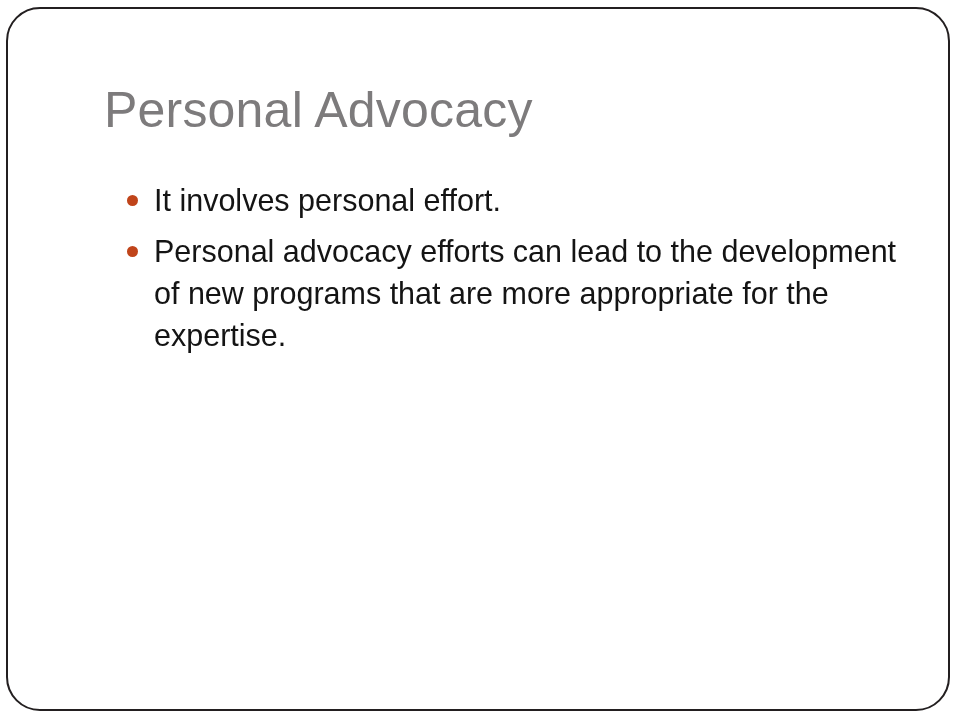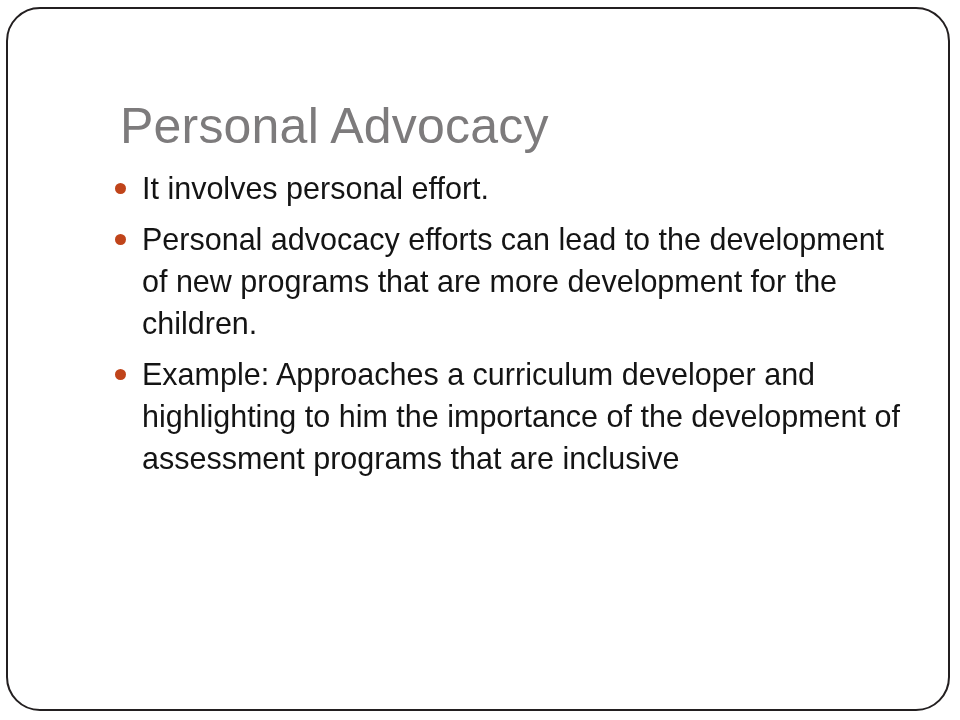--- a/index.html
+++ b/index.html
@@ -29,30 +29,30 @@
   #slide-title {
     position: absolute;
     left: 96px;
     top: 72px;
     font-size: 50px;
     line-height: 58px;
     color: #7d7b7c;
     letter-spacing: 0.2px;
     white-space: nowrap;
     font-weight: normal;
-    margin: 16px;
+    margin: 0;
   }
 
   #bullet-list {
     position: absolute;
     left: 96px;
     top: 158px;
     width: 800px;
     list-style: none;
-    margin: 0;
+    margin: 12px;
     padding: 0;
   }
 
   .bullet-item {
     position: relative;
     padding-left: 38px;
     margin-bottom: 9px;
     color: #141414;
     font-size: 30.5px;
     line-height: 42px;
@@ -82,23 +82,19 @@
   <ul id="bullet-list">
 
     <li class="bullet-item">
       <span class="bullet-marker"></span>
       <span class="bullet-text">It involves personal effort.</span>
     </li>
 
 
     <li class="bullet-item">
       <span class="bullet-marker"></span>
-      <span class="bullet-text">Personal advocacy efforts can lead to the development of new programs that are more development for the children.</span>
+      <span class="bullet-text">Personal advocacy efforts can lead to the development of new programs that are more appropriate for the expertise.</span>
     </li>
 
-    <li class="bullet-item">
-      <span class="bullet-marker"></span>
-      <span class="bullet-text">Example: Approaches a curriculum developer and highlighting to him the importance of the development of assessment programs that are inclusive</span>
-    </li>
 
   </ul>
 
 </div>
 
 </body></html>

